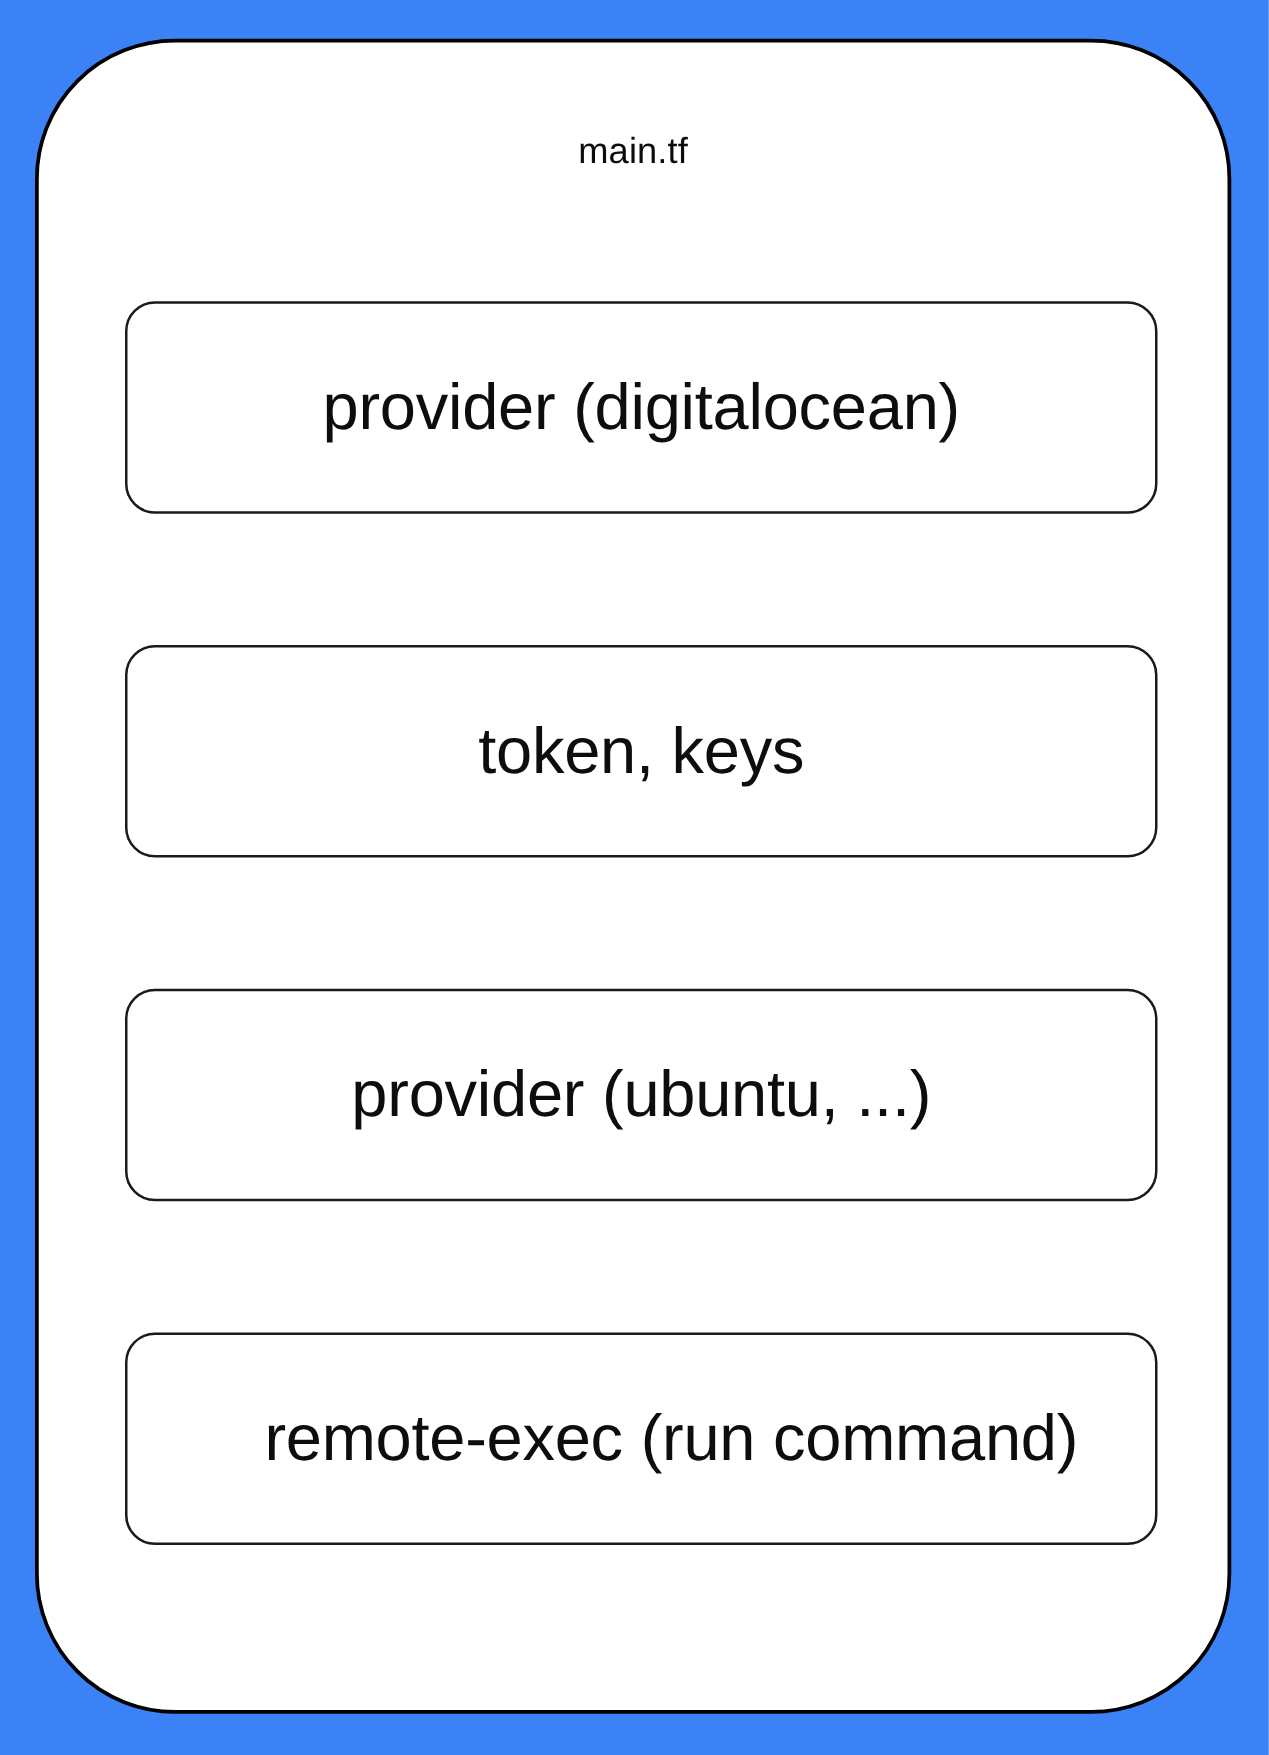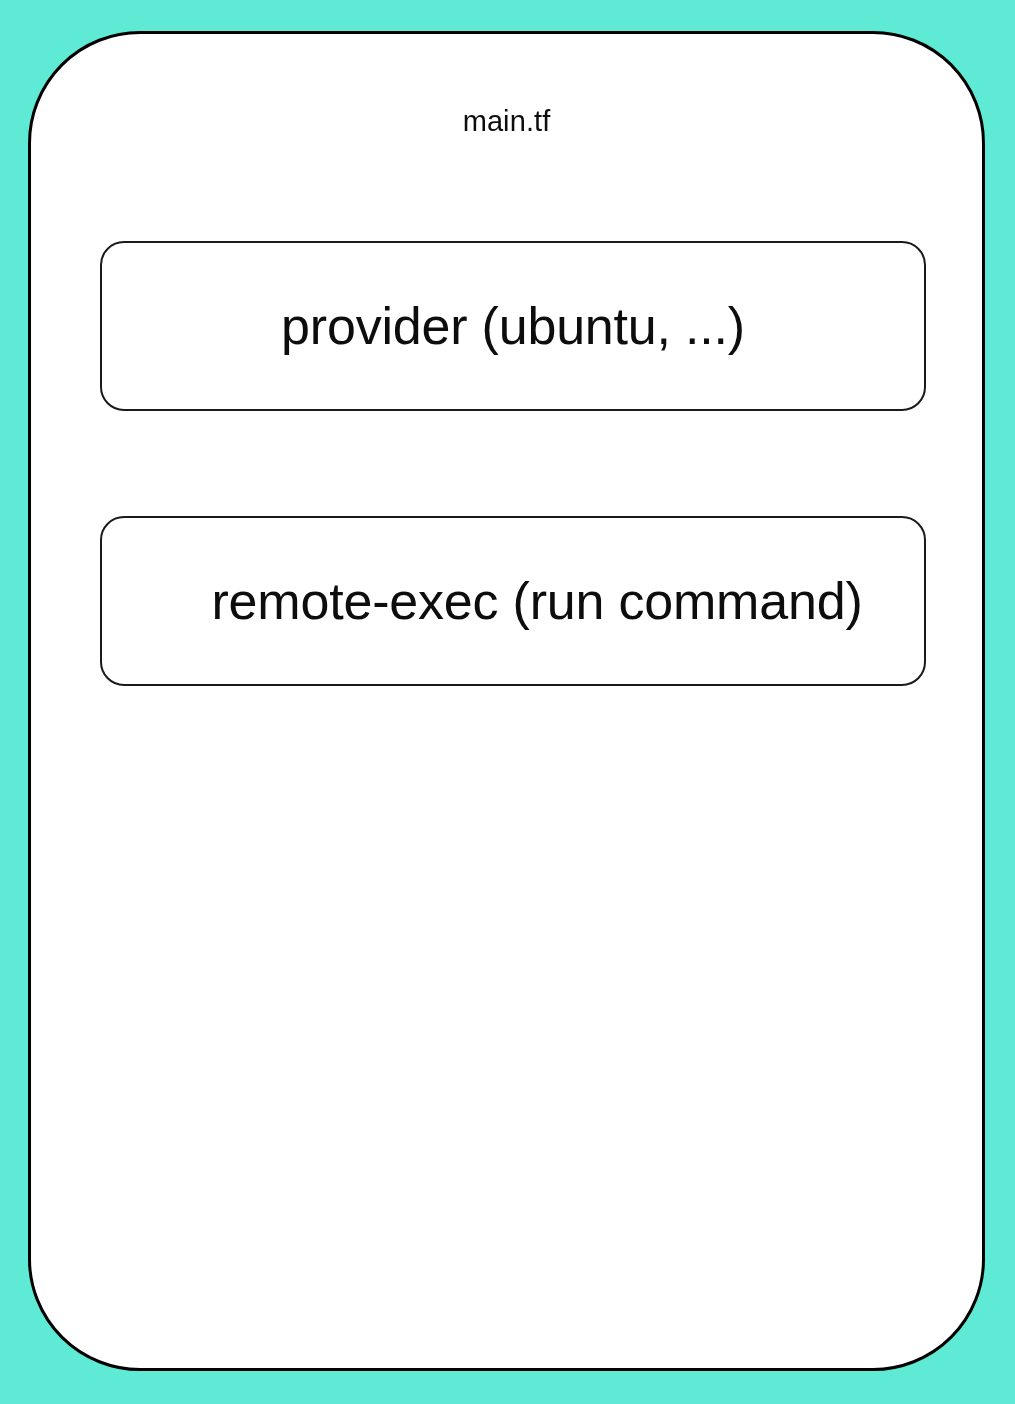--- a/index.html
+++ b/index.html
@@ -13,21 +13,21 @@
     height: 1404px;
     font-family: "Liberation Sans", sans-serif;
     -webkit-font-smoothing: antialiased;
     overflow: hidden;
   }
 
   #canvas {
     position: relative;
     width: 1015px;
     height: 1404px;
-    background: #5eead4;
+    background: #3b82f6;
   }
 
   
   .outer-container {
     position: absolute;
     left: 28px;
     top: 31px;
     width: 957px;
     height: 1340px;
     box-sizing: border-box;
@@ -91,21 +91,27 @@
 <body>
 
 <div id="canvas">
 
   <div class="outer-container">
 
     <div class="container-title">main.tf</div>
 
     <div class="block-stack">
 
+      <div class="block">
+        <span class="block-label">provider (digitalocean)</span>
+      </div>
 
+      <div class="block">
+        <span class="block-label">token, keys</span>
+      </div>
 
       <div class="block">
         <span class="block-label">provider (ubuntu, ...)</span>
       </div>
 
       <div class="block">
         <span class="block-label">remote-exec (run command)</span>
       </div>
 
     </div>

